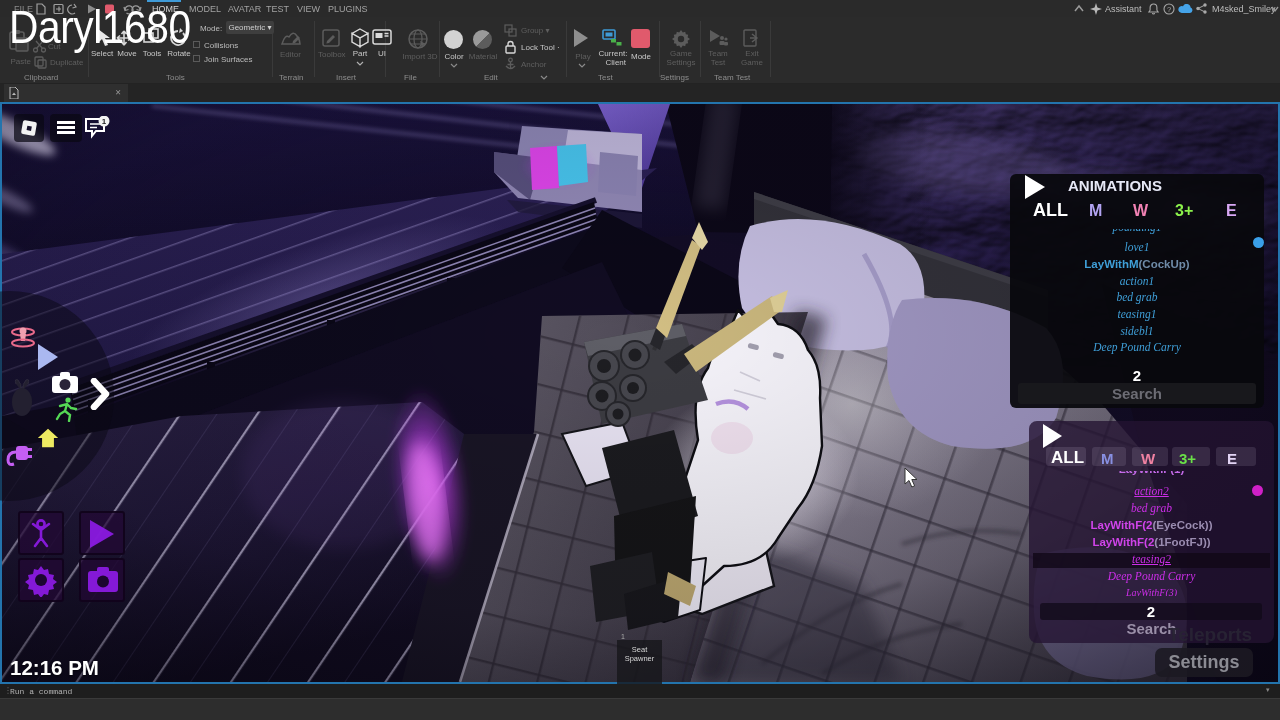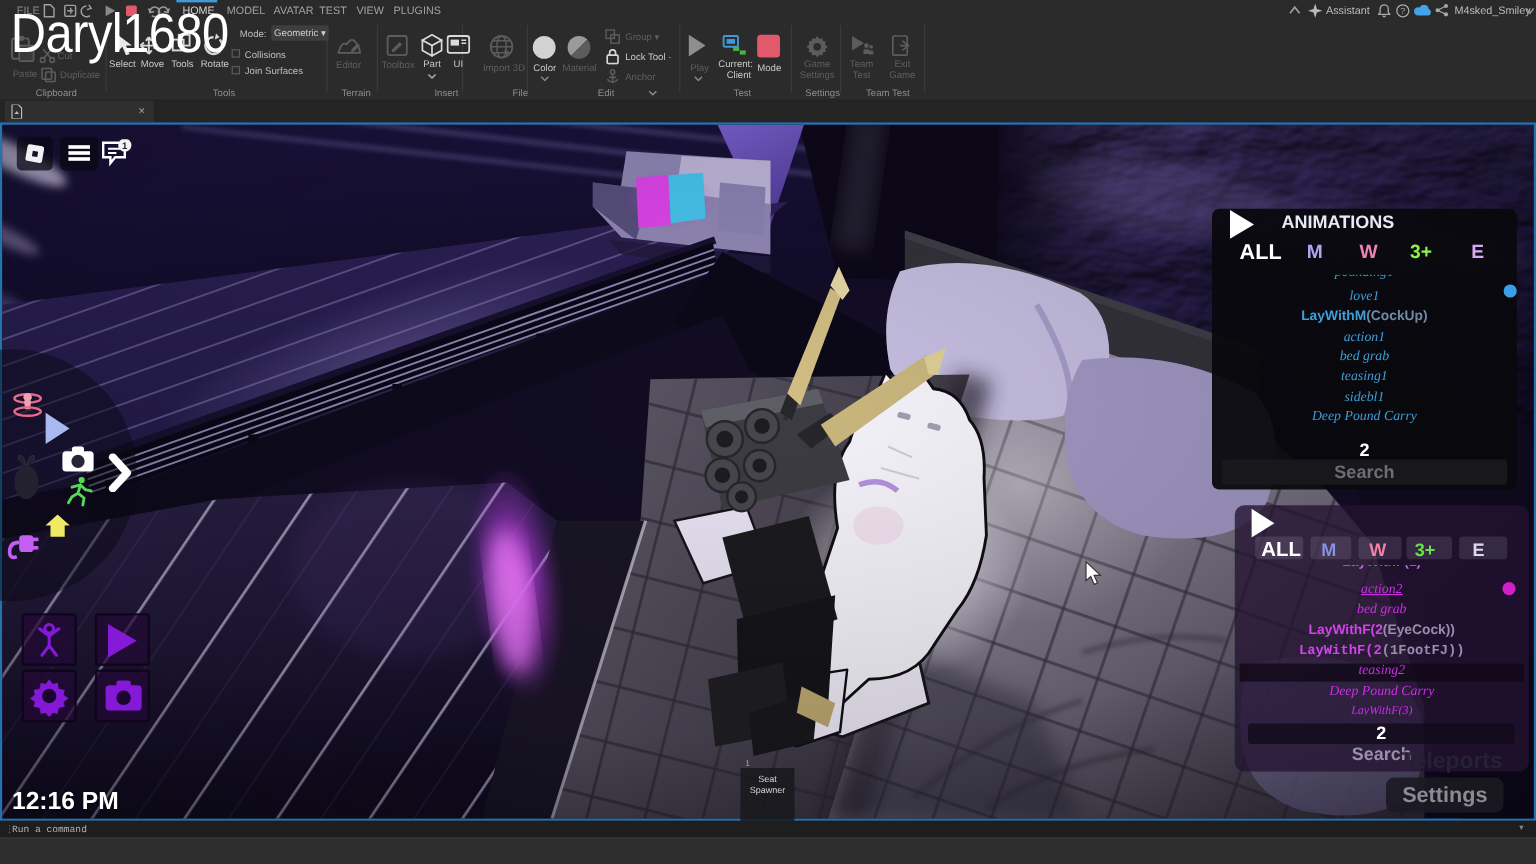--- a/index.html
+++ b/index.html
@@ -6,21 +6,21 @@
   html,body { width:1280px; height:720px; overflow:hidden; background:#2e2e2e;
     font-family:"Liberation Sans", sans-serif; }
   .abs { position:absolute; }
   #page { position:relative; width:1280px; height:720px; }
   
   #menubar { position:absolute; left:0; top:0; width:1280px; height:17px; background:#2a2a2a; }
   .mi { position:absolute; top:4px; font-size:9px; color:#a2a2a2; }
   
   #ribbon { position:absolute; left:0; top:17px; width:1280px; height:67px; background:#2b2b2b; border-bottom:1px solid #232323;}
   .rsep { position:absolute; top:4px; height:56px; width:1px; background:#3a3a3a; }
-  .glabel { position:absolute; top:56px; font-size:8px; color:#8d8d8d; text-align:right; }
+  .glabel { position:absolute; top:56px; font-size:8px; color:#8d8d8d; text-align:left; }
   .blabel { position:absolute; font-size:8px; color:#c8c8c8; text-align:center; }
   .dlabel { position:absolute; font-size:8px; color:#5f5f5f; text-align:center; }
   
   #tabbar { position:absolute; left:0; top:84px; width:1280px; height:18px; background:#242424; }
   #tab1 { position:absolute; left:4px; top:0px; width:124px; height:18px; background:#2f2f2f; color:#c2c2c2; font-size:7.5px; line-height:18px; }
   
   #viewport { position:absolute; left:0; top:102px; width:1280px; height:582px; border:2px solid #2374ad; background:#150e2a; }
   
   #cmdbar { position:absolute; left:0; top:684px; width:1280px; height:14px; background:#1e1e1e; color:#b2b2b2; font-size:8px; }
   #statusbar { position:absolute; left:0; top:698px; width:1280px; height:22px; background:#2d2d2d; border-top:1px solid #3a3a3a; }
@@ -651,23 +651,23 @@
       <span style="position:absolute;left:72px;top:29px;font-size:15px;color:#8890e2;">M</span>
       <span style="position:absolute;left:112px;top:29px;font-size:15px;color:#f082a2;">W</span>
       <span style="position:absolute;left:150px;top:29px;font-size:15px;color:#6ae048;">3+</span>
       <span style="position:absolute;left:198px;top:29px;font-size:15px;color:#e2d4f4;">E</span>
     </div>
     <div style="position:absolute;left:0;top:50px;width:100%;height:125px;overflow:hidden;">
       <div class="alist bold-i" style="top:-8px;color:#c46ae8;">LayWithF(1)</div>
       <div class="alist" style="top:14px;color:#cc2ee8;text-decoration:underline;">action2</div>
       <div class="alist" style="top:31px;color:#cc2ee8;">bed grab</div>
       <div class="alist bold-i" style="top:48px;color:#d044ea;">LayWithF(2<span style="color:#9a8cb0">(EyeCock))</span></div>
-      <div class="alist bold-i" style="top:65px;color:#d044ea;font-family:Liberation Mono, monospace;">LayWithF(2<span style="color:#9a8cb0">(1FootFJ))</span></div>
+      <div class="alist bold-i" style="top:65px;color:#d044ea;">LayWithF(2<span style="color:#9a8cb0">(1FootFJ))</span></div>
       <div style="position:absolute;left:4px;top:82px;width:237px;height:15px;background:rgba(16,8,22,0.8);"></div>
-      <div class="alist" style="top:82px;color:#cc2ee8;">teasing2</div>
+      <div class="alist" style="top:82px;color:#cc2ee8;text-decoration:underline;">teasing2</div>
       <div class="alist" style="top:99px;color:#cc2ee8;">Deep Pound Carry</div>
       <div class="alist" style="top:116px;color:#cc2ee8;font-size:10px;">LayWithF(3)</div>
     </div>
     <div style="position:absolute;left:223px;top:64px;width:11px;height:11px;border-radius:50%;background:#d020c8;"></div>
     <div style="position:absolute;left:11px;top:182px;width:222px;height:17px;background:rgba(16,10,24,0.75);border-radius:3px;color:#fff;font-weight:bold;font-size:15px;text-align:center;line-height:17px;">2</div>
     <div style="position:absolute;left:0;top:199px;width:100%;text-align:center;color:#9a8fa8;font-weight:bold;font-size:15px;">Search</div>
   </div>
 
   <div id="teleports">Teleports</div>
   <div id="settingsbtn">Settings</div>

